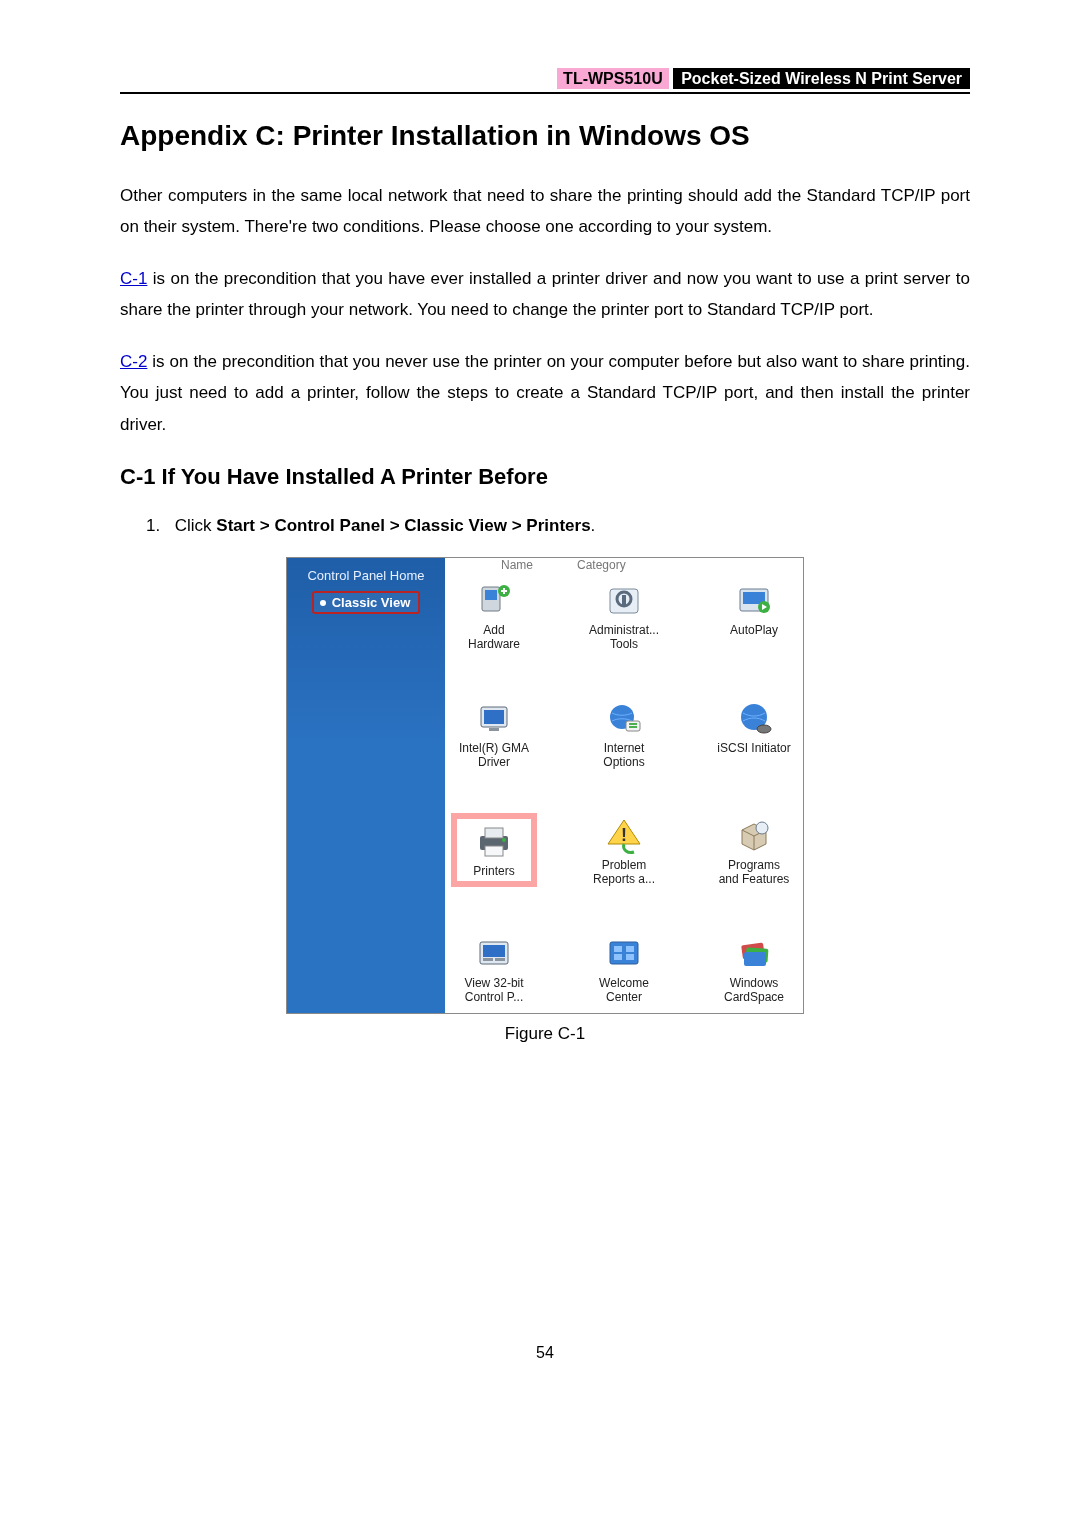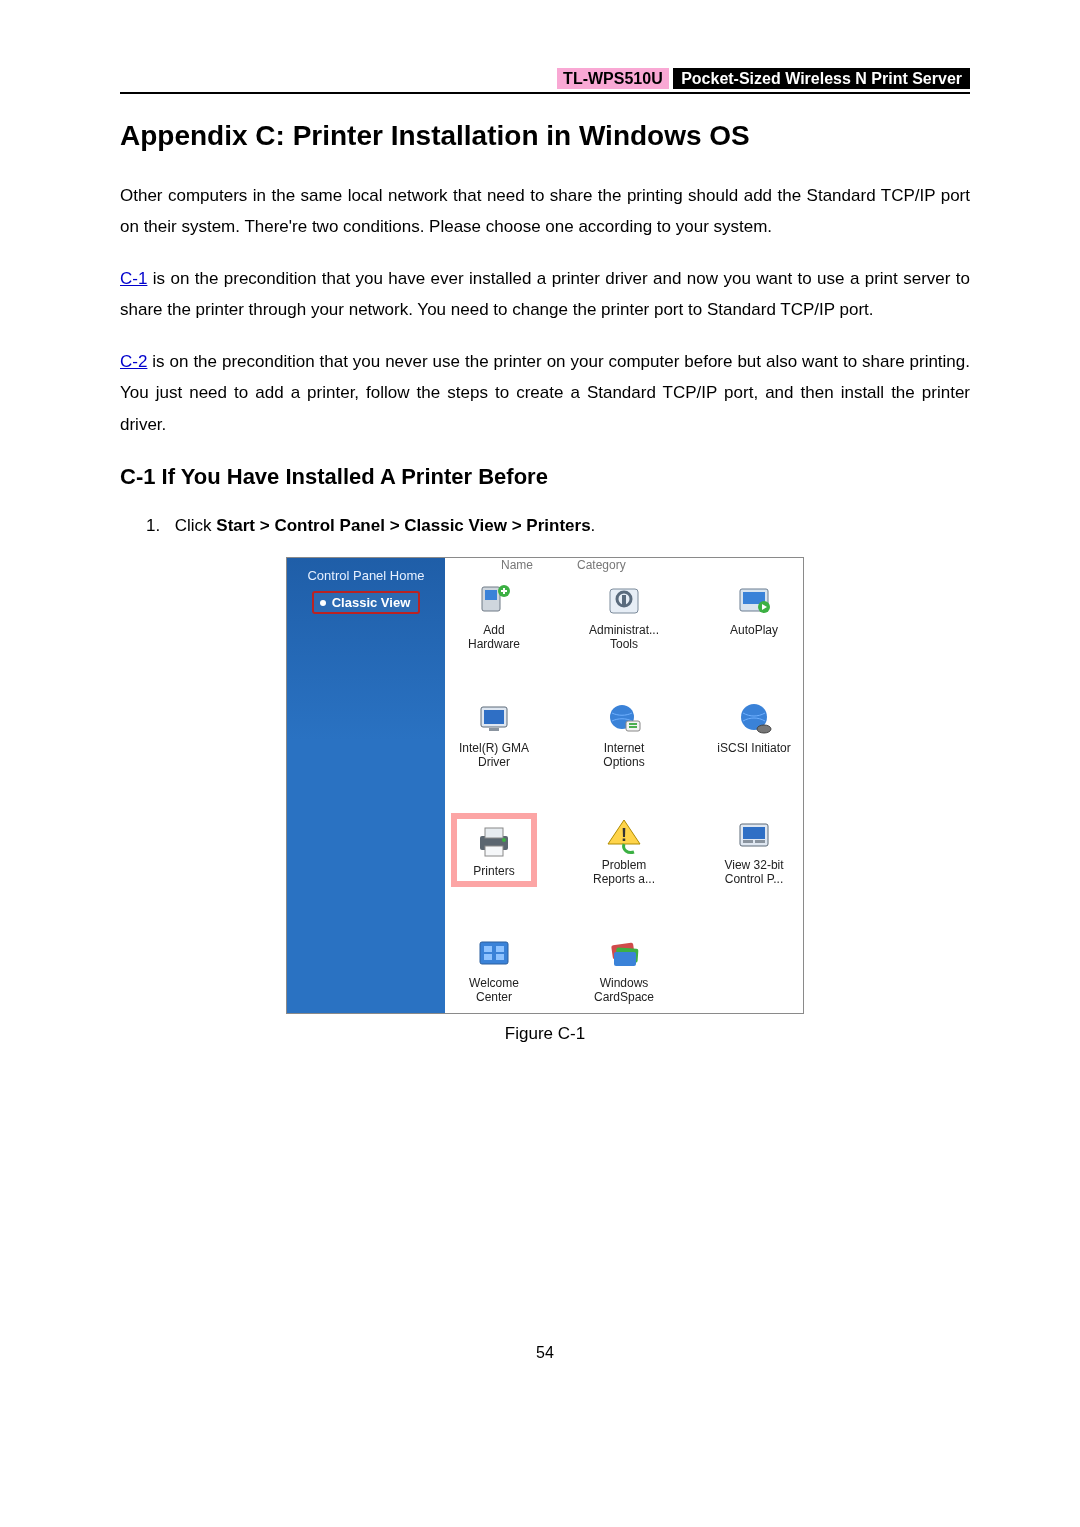--- a/index.html
+++ b/index.html
@@ -304,20 +304,31 @@
               <svg viewBox="0 0 40 40">
                   <polygon points="20,4 36,28 4,28" fill="#ffd44a" stroke="#b08b00"></polygon>
                   <text x="20" y="25" text-anchor="middle" font-size="18" font-weight="bold" fill="#333">!</text>
                   <path d="M20 28c-2 6 4 10 10 8" stroke="#3cb043" stroke-width="3" fill="none"></path>
                 </svg>
             </div>
             <div>Problem</div>
             <div>Reports a...</div>
           </div>
 
+          <div class="cp-item">
+            <div class="icon">
+              <svg viewBox="0 0 40 40">
+                  <path d="M8 14l12-6 12 6v14l-12 6-12-6z" fill="#d7cbb3" stroke="#8b7a5a"></path>
+                  <path d="M8 14l12 6 12-6M20 20v14" stroke="#8b7a5a" fill="none"></path>
+                  <circle cx="28" cy="12" r="6" fill="#e7eef6" stroke="#6a7b8d"></circle>
+                </svg>
+            </div>
+            <div>Programs</div>
+            <div>and Features</div>
+          </div>
 
           <div class="cp-item">
             <div class="icon">
               <svg viewBox="0 0 40 40">
                   <rect x="6" y="8" width="28" height="22" rx="2" fill="#dfe7f1" stroke="#5d6a78"></rect>
                   <rect x="9" y="11" width="22" height="12" fill="#2f6fc5"></rect>
                   <rect x="9" y="24" width="10" height="3" fill="#8a949f"></rect>
                   <rect x="21" y="24" width="10" height="3" fill="#8a949f"></rect>
                 </svg>
             </div>

